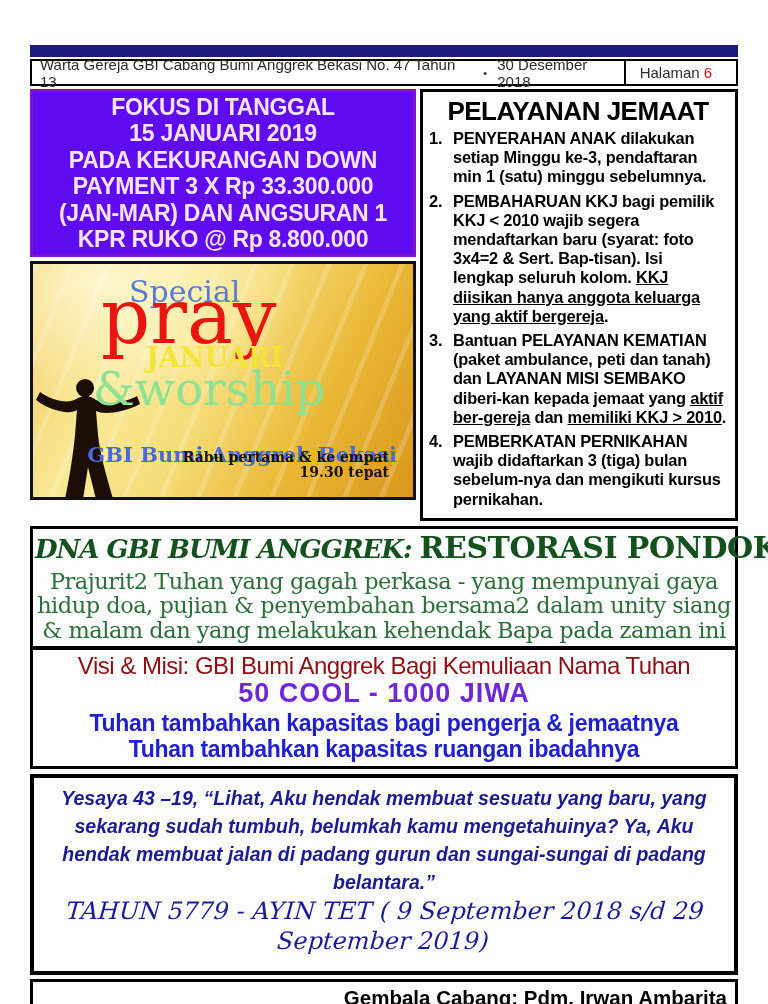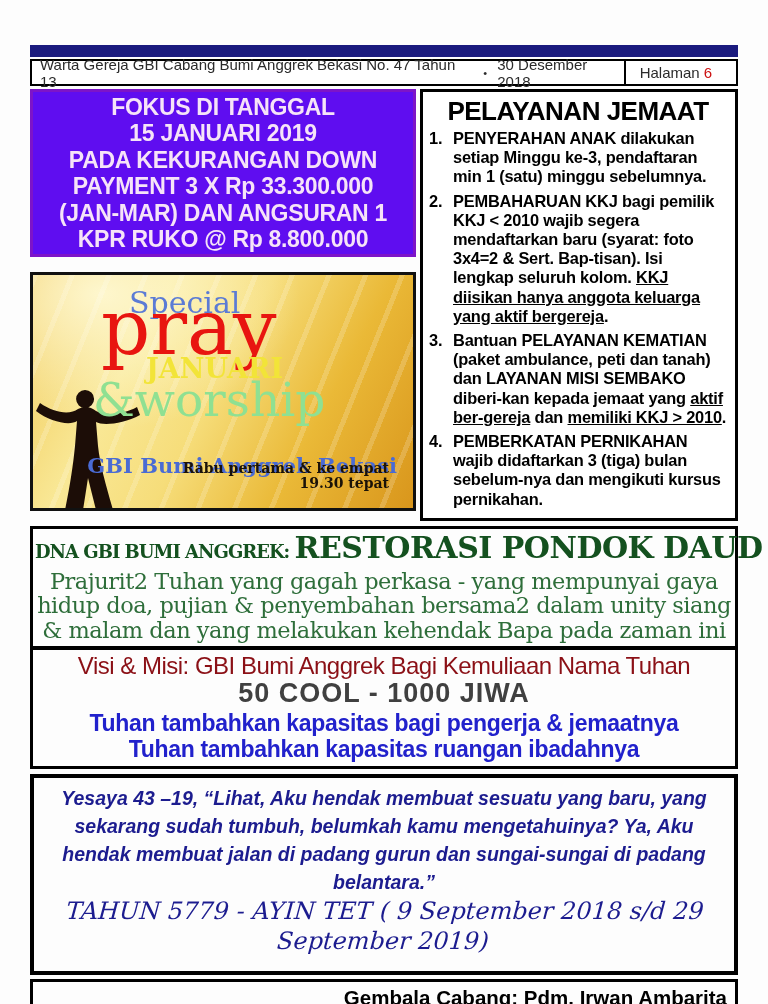--- a/index.html
+++ b/index.html
@@ -19,21 +19,21 @@
   .masthead .mh-left { flex:1; display:flex; align-items:center; padding-left:8px; gap:10px; }
   .masthead .mh-right {
     width:112px; border-left:2px solid #000; display:flex; align-items:center;
     justify-content:flex-end; padding-right:24px; gap:4px;
   }
   .mh-right .pgnum { color:#cc1111; }
   .bullet { font-size:11px; }
 
   
   .columns { display:flex; gap:4px; margin-top:3px; }
-  .col-left { width:386px; display:flex; flex-direction:column; gap:15px; }
+  .col-left { width:386px; display:flex; flex-direction:column; gap:4px; }
   .col-right { flex:1; }
 
   .focus-box {
     background:#5f0df0; border:3px solid #7d14c8; height:168px;
     display:flex; flex-direction:column; justify-content:center; text-align:center;
     color:#f6e3f8; font-weight:bold; font-size:23px; line-height:26.5px;
     letter-spacing:-0.3px;
   }
 
   
@@ -69,28 +69,28 @@
              letter-spacing:-0.2px; margin-bottom:5px; }
   .pj-num { width:24px; flex-shrink:0; }
   .pj-text span[data-u] { text-decoration:underline; }
 
   
   .dna-box {
     border:3px solid #000; margin-top:5px; text-align:center; padding:3px 2px 4px 2px;
     font-family:"DejaVu Serif", serif;
   }
   .dna-head { color:#14511f; line-height:32px; white-space:nowrap; }
-  .dna-head .small { font-size:18px; font-weight:bold; letter-spacing:-1px; }
+  .dna-head .small { font-size:26px; font-weight:bold; letter-spacing:-1px;font-style:italic; }
   .dna-head .big   { font-size:30px; font-weight:bold; letter-spacing:-0.5px; }
   .dna-body { color:#2e6e3a; font-size:22.5px; line-height:24.5px; letter-spacing:-0.5px; }
 
   
   .visi-box { border:3px solid #000; border-top-width:2px; margin-top:-1px; text-align:center; padding:2px 0 4px 0; }
   .visi-l1 { color:#8b1016; font-weight:normal; font-size:24px; line-height:27px; letter-spacing:-0.5px; }
-  .visi-l2 { color:#404040; font-weight:bold; font-size:27px; line-height:29px; letter-spacing:1px; }
+  .visi-l2 { color:#6d28d9; font-weight:bold; font-size:27px; line-height:29px; letter-spacing:1px; }
   .visi-l3, .visi-l4 { color:#2121cc; font-weight:bold; font-size:23px; line-height:25.5px; letter-spacing:-0.3px; }
   .visi-l3 { margin-top:3px; }
 
   
   .yesaya-box { border:4px solid #000; margin-top:5px; text-align:center; padding:6px 10px 15px 10px; }
   .verse { color:#1c1c8f; font-weight:bold; font-style:italic; font-size:19.5px; line-height:28px; }
   .tahun { color:#1c1c8f; font-style:italic; font-size:24px; line-height:30px;
            font-family:"DejaVu Serif", serif; transform:skewX(-4deg); }
 
   

